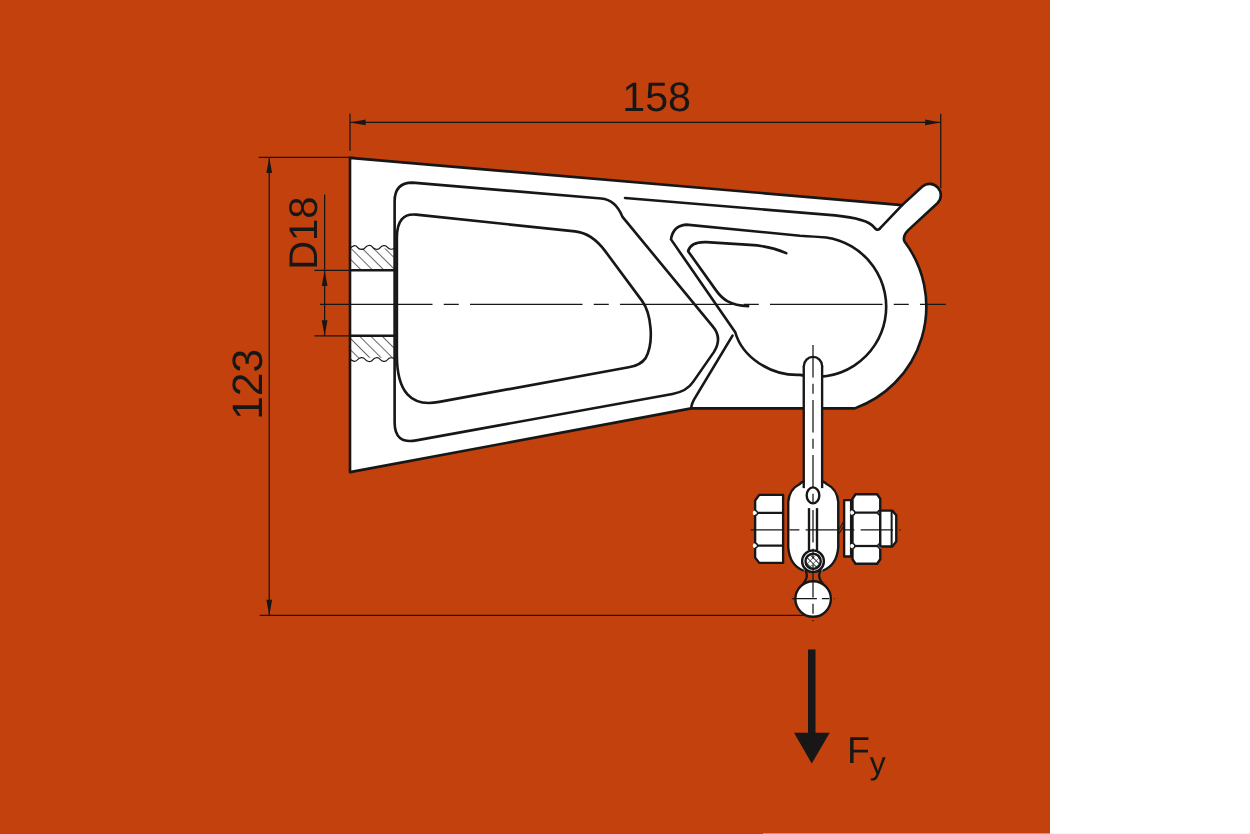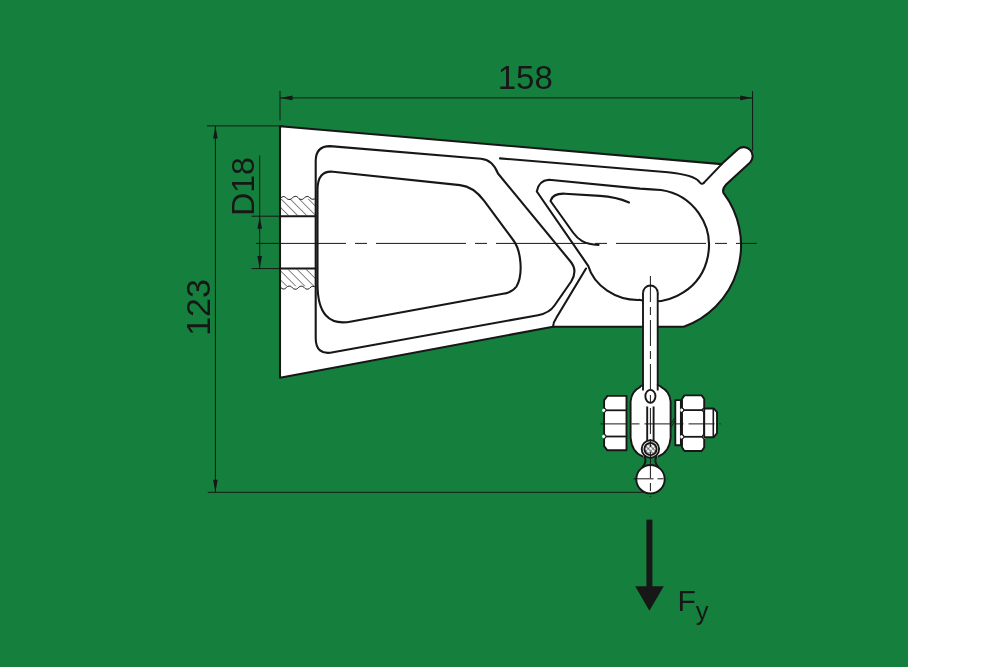--- a/index.html
+++ b/index.html
@@ -1,16 +1,16 @@
 <!DOCTYPE html>
 <html><head>
 <meta charset="utf-8">
 <style>
   html,body{margin:0;padding:0;background:#fff;}
-  #stage{position:relative;width:908px;height:667px;background:#15803d;overflow:hidden;}
+  #stage{position:relative;width:840px;height:667px;background:#c2410c;overflow:hidden;}
   svg{display:block;}
   text{font-family:"Liberation Sans","DejaVu Sans",sans-serif;fill:#171717;}
 </style>
 </head>
 <body>
 
 <div id="stage">
 <svg width="1000" height="667" viewBox="0 0 1000 667">
 
   <defs>

